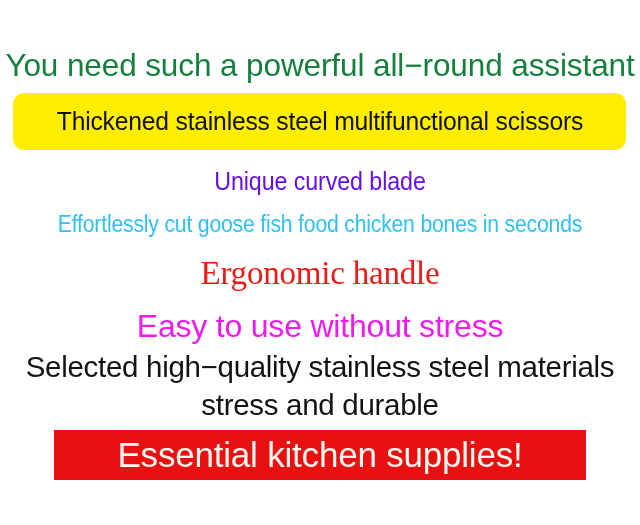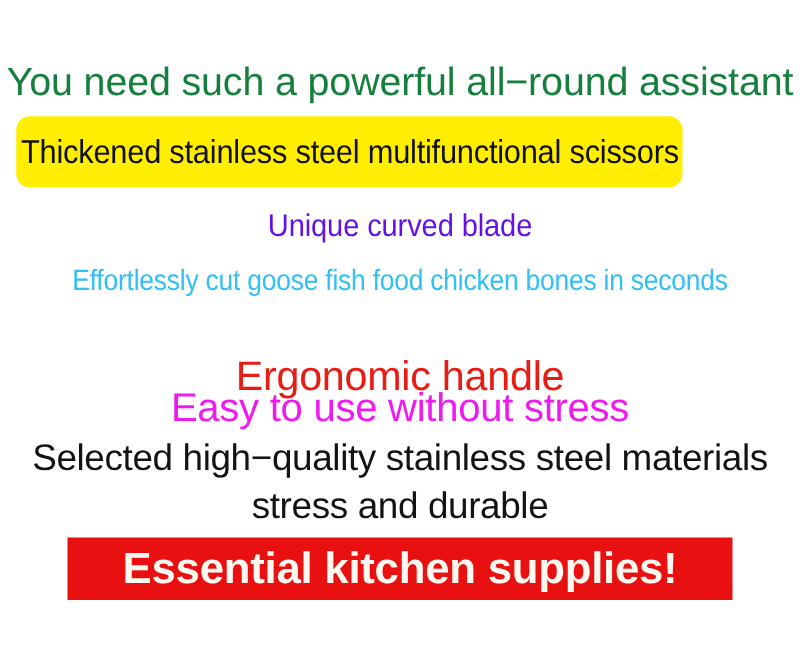--- a/index.html
+++ b/index.html
@@ -42,21 +42,21 @@
     font-weight: 400;
     letter-spacing: -0.1px;
     color: #15803d;
   }
 
   
   .yellow-banner {
     position: absolute;
     left: 13px;
     top: 93px;
-    width: 533px;
+    width: 613px;
     height: 57px;
     background: #ffee00;
     border-radius: 11px;
     display: flex;
     align-items: center;
     justify-content: center;
     box-sizing: border-box;
   }
   .yellow-banner-text {
     font-family: "Liberation Sans Narrow", "Liberation Sans", sans-serif;
@@ -88,22 +88,22 @@
     font-size: 23.5px;
     font-weight: 400;
     color: #2fc0f5;
     letter-spacing: -0.2px;
     transform: scaleX(0.90);
     transform-origin: center center;
   }
 
   
   .feature-red {
-    top: 284px;
-    font-family: Liberation Sans, sans-serif;
+    top: 256px;
+    font-family: Liberation Serif, serif;
     font-size: 33px;
     font-weight: 400;
     color: #e81c14;
     letter-spacing: -0.2px;
   }
 
   
   .feature-magenta {
     top: 310px;
     font-family: "Liberation Sans", sans-serif;
@@ -141,21 +141,21 @@
     background: #e81010;
     border-radius: 0;
     display: flex;
     align-items: center;
     justify-content: center;
     box-sizing: border-box;
   }
   .red-banner-text {
     font-family: "Liberation Sans", sans-serif;
     font-size: 35px;
-    font-weight: 700;
+    font-weight: 400;
     color: #fdf8f0;
     white-space: nowrap;
     letter-spacing: -0.2px;
   }
 </style>
 </head>
 <body>
 
 <div class="poster">
 

